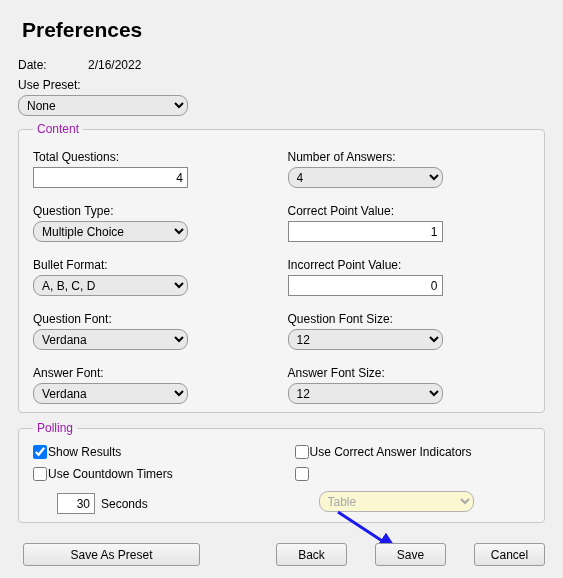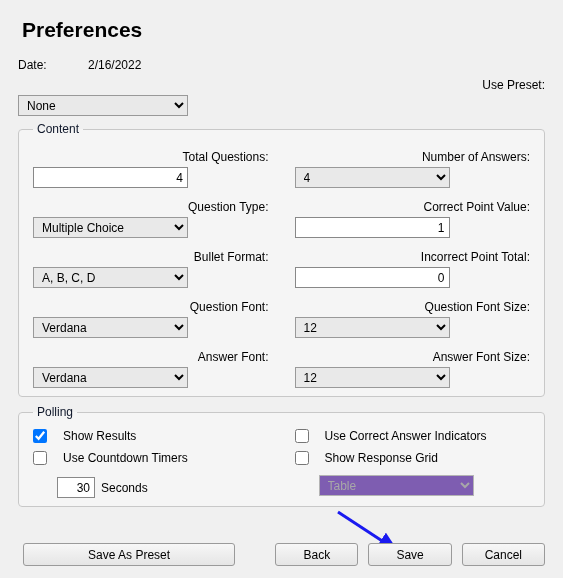--- a/index.html
+++ b/index.html
@@ -32,46 +32,46 @@
   fieldset {
     border: 1px solid #c8c8c8;
     border-radius: 4px;
     margin: 6px 0 8px 0;
     padding: 10px 14px 8px 14px;
     background: #f5f5f5;
   }
   legend {
     padding: 0 4px;
     font-size: 12px;
-    color: #0f172a;
+    color: #a21caf;
   }
   .grid2 {
     display: grid;
     grid-template-columns: 1fr 1fr;
     column-gap: 26px;
     row-gap: 8px;
+    gap: 12px;
   }
   .cell {}
   .field-label {
     display: block;
     margin: 4px 0 3px 0;
-    text-align: right;
   }
   select.combo {
     width: 155px;
     height: 21px;
     font-family: inherit;
     font-size: 12px;
     background: #e9e9e9;
     border: 1px solid #999;
-    border-radius: 0;
+    border-radius: 9px;
     padding: 1px 4px;
   }
   select.combo.disabled {
-    background: #4c1d95;
+    background: #fef9c3;
     color: #888;
   }
   input.text {
     width: 155px;
     height: 21px;
     font-family: inherit;
     font-size: 12px;
     border: 1px solid #888;
     text-align: right;
     padding: 1px 4px;
@@ -83,21 +83,21 @@
   .polling-grid {
     display: grid;
     grid-template-columns: 1fr 1fr;
     column-gap: 26px;
     row-gap: 8px;
     align-items: center;
   }
   label.check {
     display: flex;
     align-items: flex-start;
-    gap: 16px;
+    gap: 1px;
     user-select: none;
   }
   input[type=checkbox] {
     width: 14px;
     height: 14px;
     margin: 0;
   }
   .seconds-row {
     display: flex;
     align-items: center;
@@ -105,21 +105,21 @@
     margin-left: 24px;
     margin-top: 4px;
   }
   .button-bar {
     position: absolute;
     bottom: 12px;
     left: 5px;
     right: 0;
     padding: 0 18px;
     display: flex;
-    gap: 10px;
+    gap: 28px;
   }
   button.btn {
     height: 23px;
     font-family: inherit;
     font-size: 12px;
     background: linear-gradient(#f7f7f7, #e5e5e5);
     border: 1px solid #9a9a9a;
     border-radius: 3px;
     cursor: pointer;
   }
@@ -172,21 +172,21 @@
         <span class="field-label">Correct Point Value:</span>
         <input class="text" type="text" value="1" style="">
       </div>
       <div class="cell">
         <span class="field-label">Bullet Format:</span>
         <select class="combo">
           <option>A, B, C, D</option>
         </select>
       </div>
       <div class="cell">
-        <span class="field-label">Incorrect Point Total:</span>
+        <span class="field-label">Incorrect Point Value:</span>
         <input class="text" type="text" value="0" style="">
       </div>
       <div class="cell">
         <span class="field-label">Question Font:</span>
         <select class="combo">
           <option>Verdana</option>
         </select>
       </div>
       <div class="cell">
         <span class="field-label">Question Font Size:</span>
@@ -219,21 +219,20 @@
       <label class="check">
         <input type="checkbox" style="">
         <span>Use Correct Answer Indicators</span>
       </label>
       <label class="check">
         <input type="checkbox" style="">
         <span>Use Countdown Timers</span>
       </label>
       <label class="check">
         <input type="checkbox" style="">
-        <span>Show Response Grid</span>
       </label>
       <div class="seconds-row">
         <input class="text small" type="text" value="30" style="">
         <span>Seconds</span>
       </div>
       <div style="margin-left:24px;">
         <select class="combo disabled" disabled="">
           <option>Table</option>
         </select>
       </div>

